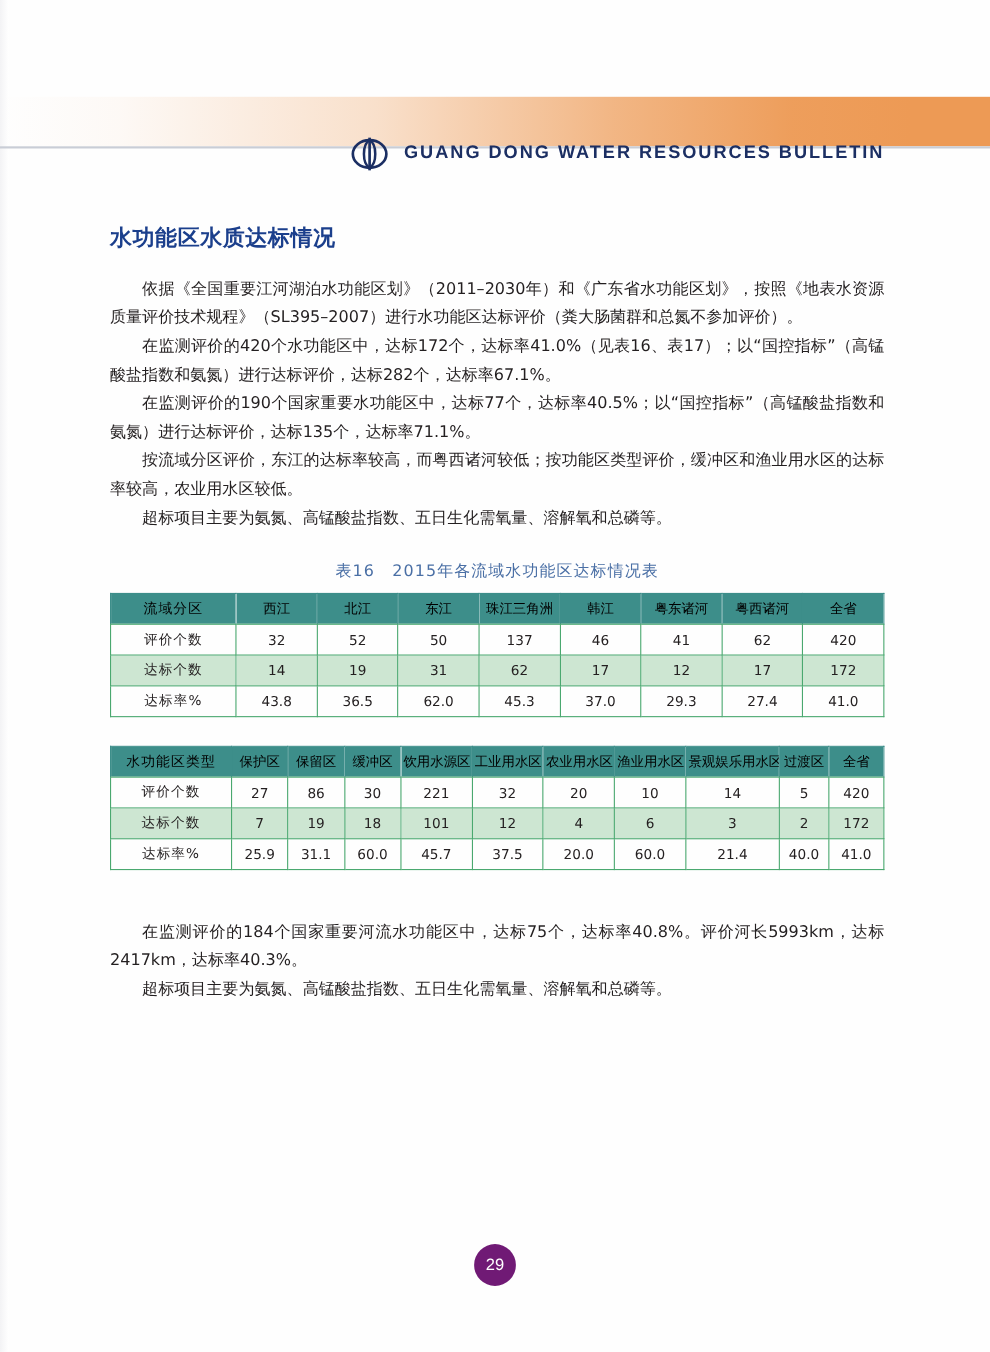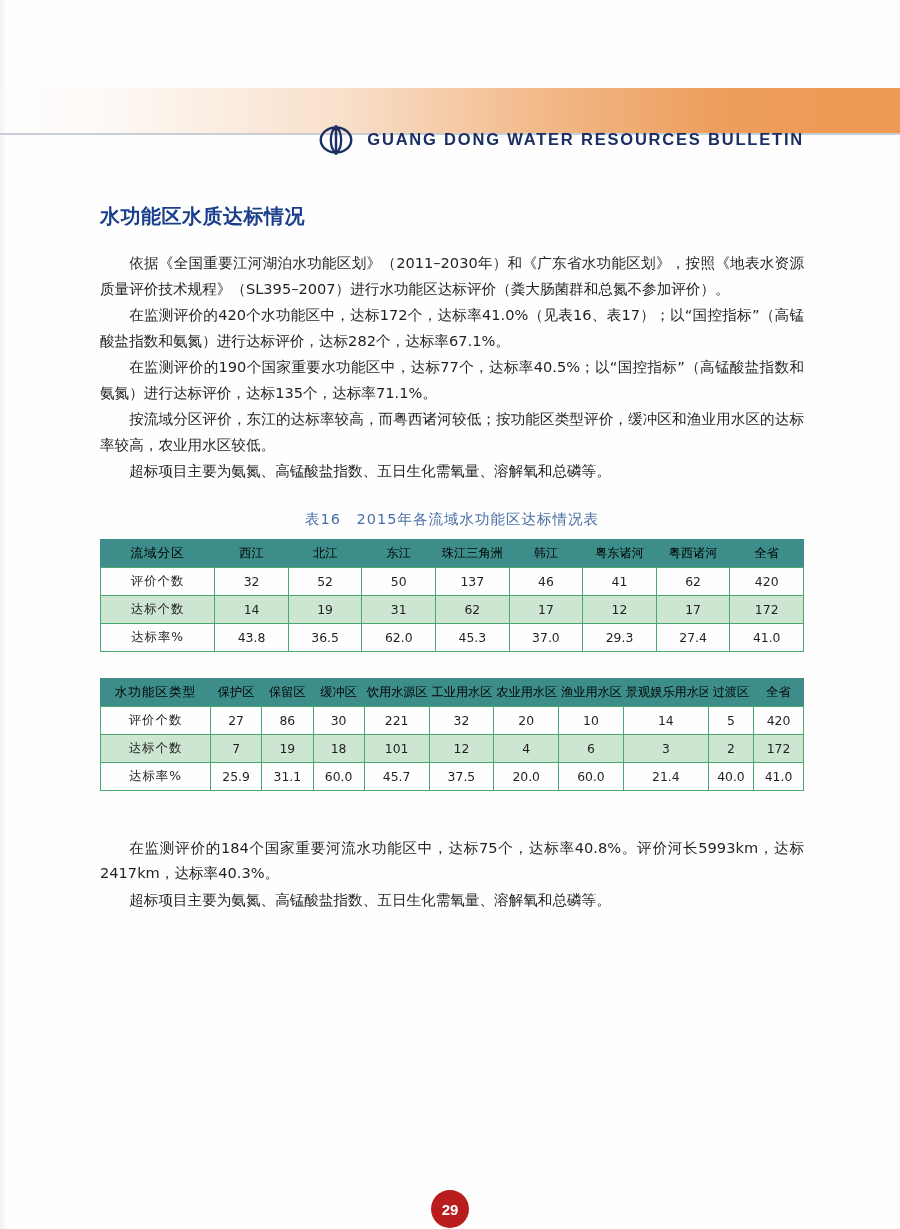--- a/index.html
+++ b/index.html
@@ -169,28 +169,28 @@
   table.t17 col.c9 { width: 6.7%; }
   table.t17 col.c10 { width: 7.4%; }
 
   .after-tables { margin-top: 44px; }
 
   
   .page-number {
     position: absolute;
     left: 50%;
     transform: translateX(-50%);
-    top: 1190px;
+    top: 1131px;
     width: 38px;
     height: 38px;
     border-radius: 50%;
-    background: #b91c1c;
+    background: #701a75;
     color: #ffffff;
     font-size: 15px;
-    font-weight: bold;
+    font-weight: normal;
     display: flex;
     align-items: center;
     justify-content: center;
     font-family: "Liberation Sans", sans-serif;
   }
 </style>
 </head>
 <body>
 
 <div class="page">

